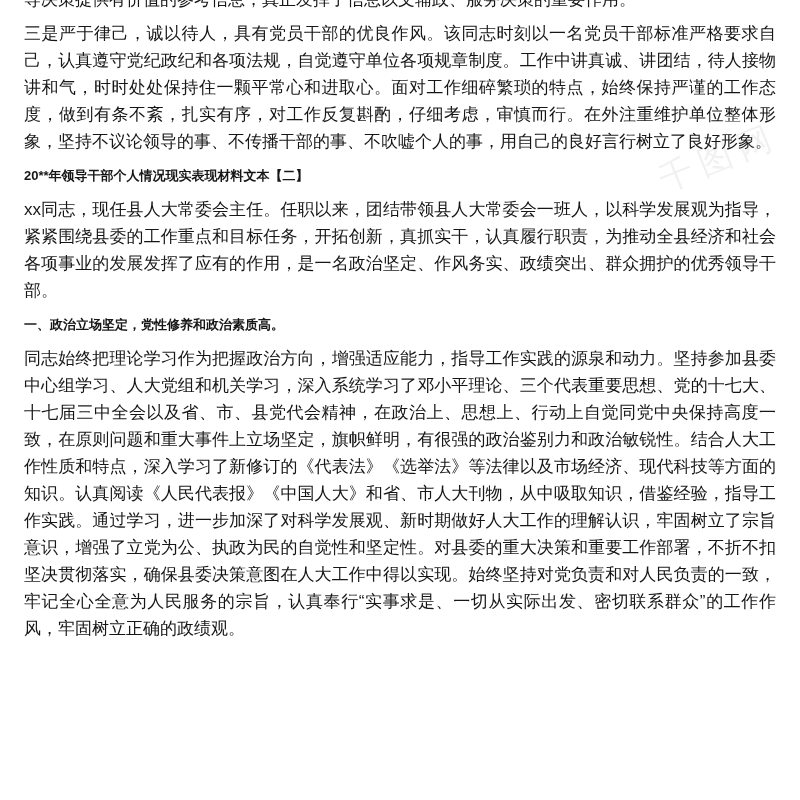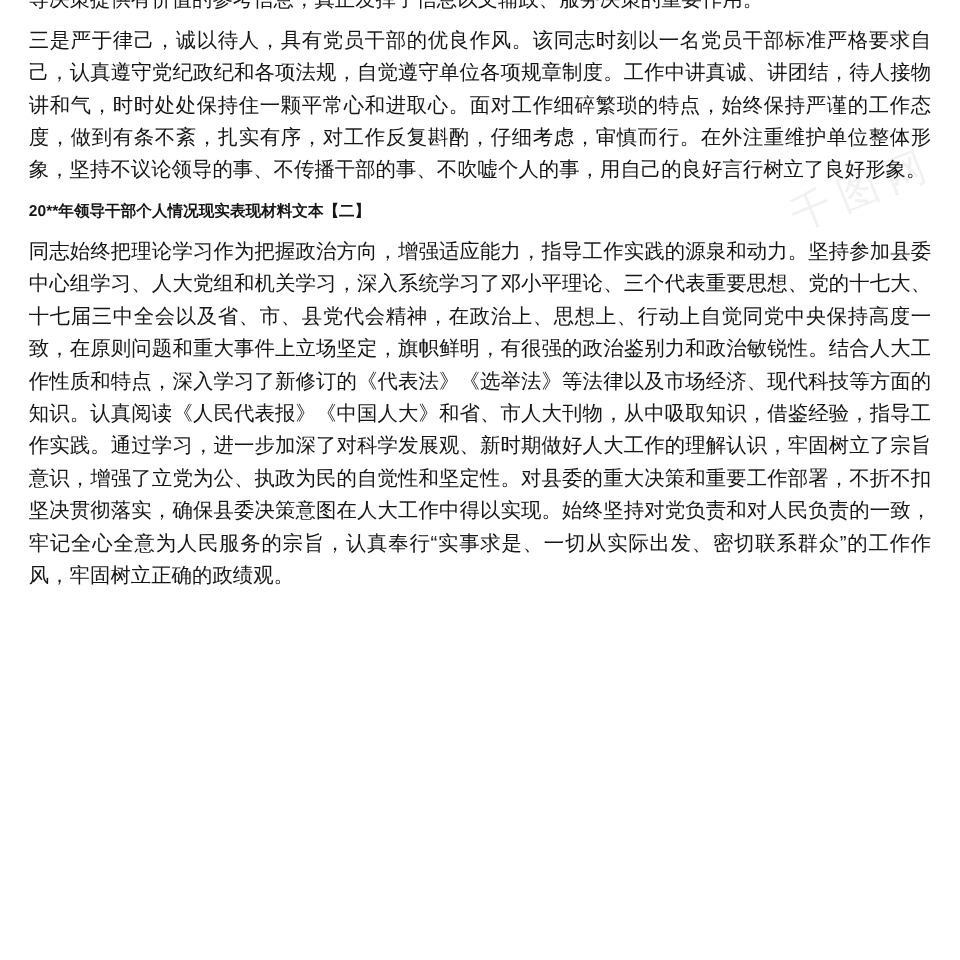--- a/index.html
+++ b/index.html
@@ -48,14 +48,16 @@
 </style>
 </head>
 <body>
 
 <div class="watermark">千图网</div>
 
 <div class="doc">
     <p class="para">导决策提供有价值的参考信息，真正发挥了信息以文辅政、服务决策的重要作用。</p>
     <p class="para">三是严于律己，诚以待人，具有党员干部的优良作风。该同志时刻以一名党员干部标准严格要求自己，认真遵守党纪政纪和各项法规，自觉遵守单位各项规章制度。工作中讲真诚、讲团结，待人接物讲和气，时时处处保持住一颗平常心和进取心。面对工作细碎繁琐的特点，始终保持严谨的工作态度，做到有条不紊，扎实有序，对工作反复斟酌，仔细考虑，审慎而行。在外注重维护单位整体形象，坚持不议论领导的事、不传播干部的事、不吹嘘个人的事，用自己的良好言行树立了良好形象。</p>
     <h2 class="heading">20**年领导干部个人情况现实表现材料文本【二】</h2>
+    <p class="para">xx同志，现任县人大常委会主任。任职以来，团结带领县人大常委会一班人，以科学发展观为指导，紧紧围绕县委的工作重点和目标任务，开拓创新，真抓实干，认真履行职责，为推动全县经济和社会各项事业的发展发挥了应有的作用，是一名政治坚定、作风务实、政绩突出、群众拥护的优秀领导干部。</p>
+    <h2 class="heading">一、政治立场坚定，党性修养和政治素质高。</h2>
     <p class="para">同志始终把理论学习作为把握政治方向，增强适应能力，指导工作实践的源泉和动力。坚持参加县委中心组学习、人大党组和机关学习，深入系统学习了邓小平理论、三个代表重要思想、党的十七大、十七届三中全会以及省、市、县党代会精神，在政治上、思想上、行动上自觉同党中央保持高度一致，在原则问题和重大事件上立场坚定，旗帜鲜明，有很强的政治鉴别力和政治敏锐性。结合人大工作性质和特点，深入学习了新修订的《代表法》《选举法》等法律以及市场经济、现代科技等方面的知识。认真阅读《人民代表报》《中国人大》和省、市人大刊物，从中吸取知识，借鉴经验，指导工作实践。通过学习，进一步加深了对科学发展观、新时期做好人大工作的理解认识，牢固树立了宗旨意识，增强了立党为公、执政为民的自觉性和坚定性。对县委的重大决策和重要工作部署，不折不扣坚决贯彻落实，确保县委决策意图在人大工作中得以实现。始终坚持对党负责和对人民负责的一致，牢记全心全意为人民服务的宗旨，认真奉行“实事求是、一切从实际出发、密切联系群众”的工作作风，牢固树立正确的政绩观。</p>
   </div>
 
 </body></html>

